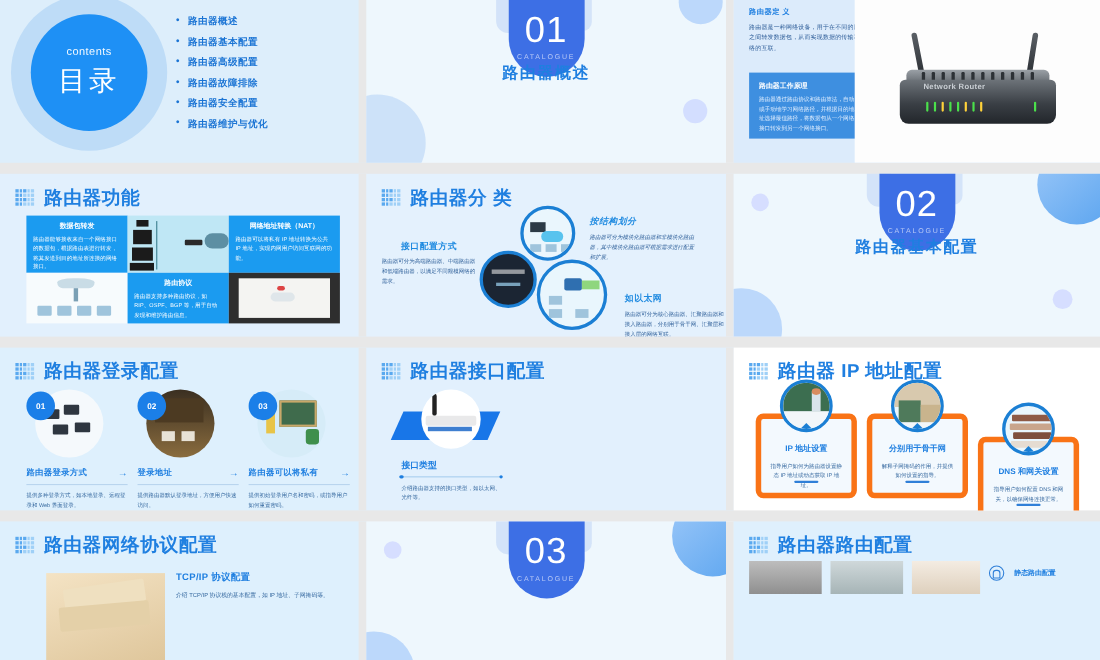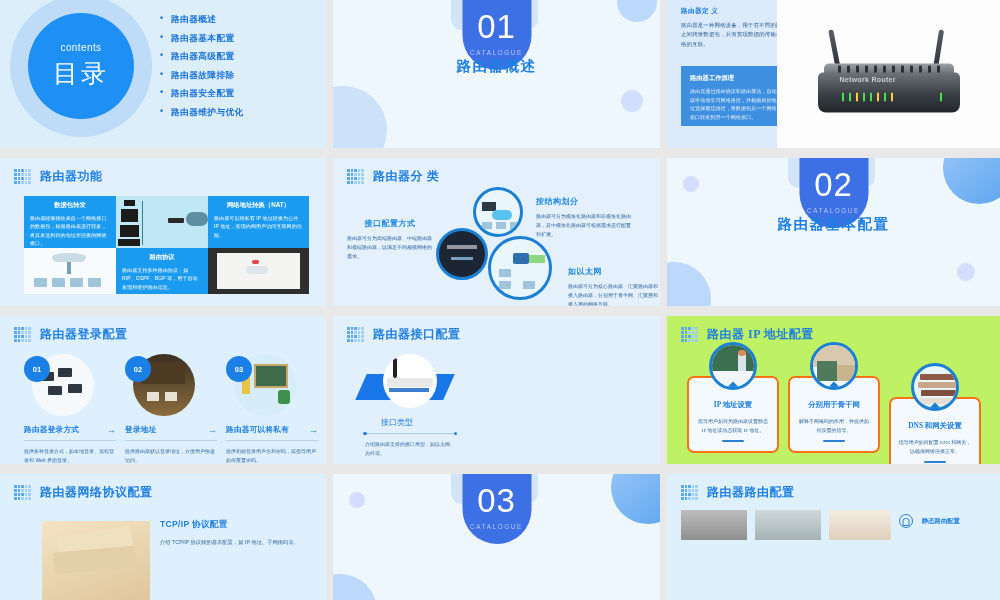--- a/index.html
+++ b/index.html
@@ -24,21 +24,21 @@
     border-right: 7px solid #e8e8e8;
   }
   .slide.last { border-right: none; }
 
   
   .stitle { position: absolute; left: 14px; top: 10px; display: flex; align-items: center; gap: 9px; }
   .dotgrid { width: 17px; height: 15px; display: grid;
     grid-template-columns: repeat(5, 1fr); grid-template-rows: repeat(4, 1fr); gap: 1px; }
   .dotgrid i { background: #5aa9ef; border-radius: 0; display: block; }
   .dotgrid i.f { background: #9fd0f7; }
-  .stitle h2 { font-size: 12px; color: #1f7fe0; font-weight: 700; letter-spacing: .5px; white-space: nowrap; }
+  .stitle h2 { font-size: 17px; color: #1f7fe0; font-weight: 700; letter-spacing: .5px; white-space: nowrap; }
 
   
   .s-contents { background: #ddeefb; }
   .ring { position:absolute; left:10px; top:-5px; width:142px; height:142px; border-radius:50%; background:#bedcf7; }
   .disc { position:absolute; left:28px; top:13px; width:106px; height:106px; border-radius:50%;
           background:#1e90f5; display:flex; flex-direction:column; align-items:center; justify-content:center; color:#fff;}
   .disc .en { font-size:10px; letter-spacing:.4px; opacity:.95; }
   .disc .cn { font-size:25px; font-weight:400; letter-spacing:3px; margin-top:4px;}
   .toc { position:absolute; left:160px; top:14px; }
   .toc li { list-style:none; font-size:8.7px; color:#1b74d4; font-weight:700; margin-bottom:6.6px; position:relative; padding-left:11px; letter-spacing:.4px;}
@@ -94,21 +94,21 @@
   .s-class { background:#e4f1fd; }
   .cc { position:absolute; border-radius:50%; border:3px solid #1b7fd4; overflow:hidden; }
   .cc.c1 { left:103px; top:70px; width:52px; height:52px; background:#1b2533;}
   .cc.c2 { left:140px; top:29px; width:50px; height:50px; background:#eaf6fd;}
   .cc.c3 { left:155px; top:78px; width:64px; height:64px; background:#e9f6fd;}
   .ctxt { position:absolute; }
   .ctxt h4 { font-size:8px; color:#1f8ae0; font-weight:700; margin-bottom:5px; letter-spacing:.5px;}
   .ctxt p { font-size:5px; color:#2e5f99; line-height:1.75;}
   .ctxt.t1 { left:14px; top:60px; width:86px; text-align:left;}
   .ctxt.t1 h4 { text-align:center; }
-  .ctxt.t2 { left:203px; top:38px; width:96px;}
+  .ctxt.t2 { left:203px; top:38px; width:96px;font-style:italic;}
   .ctxt.t3 { left:235px; top:108px; width:92px;}
 
   
   .s-login { background:#def0fd; }
   .lcol { position:absolute; top:38px; width:92px; }
   .lcircle { position:relative; width:62px; height:62px; border-radius:50%; margin-left:8px; overflow:hidden; }
   .lbadge { position:absolute; left:0; top:2px; width:26px; height:26px; border-radius:50%;
      background:#1b7fe8; color:#fff; font-size:7.5px; font-weight:700; display:flex; align-items:center; justify-content:center; z-index:3;}
   .lhead { display:flex; align-items:center; justify-content:space-between; margin-top:9px; }
   .lhead h4 { font-size:7.6px; color:#1f7fe0; font-weight:700; letter-spacing:.3px;}
@@ -116,30 +116,30 @@
   .lrule { height:1px; background:#b9d5ee; margin:5px 0 6px;}
   .lcol p { font-size:5px; color:#35689f; line-height:1.75;}
 
   
   .s-iface { background:#e2f0fd; }
   .icol { position:absolute; top:36px; width:98px; text-align:left;}
   .ipar { position:relative; width:98px; height:56px;}
   .iparal { position:absolute; left:0; top:22px; width:88px; height:26px; background:#1876e8;
      transform:skewX(-24deg); }
   .icirc { position:absolute; left:22px; top:2px; width:54px; height:54px; border-radius:50%; overflow:hidden; background:#fff;}
-  .icol h4 { font-size:8px; color:#1f7fe0; font-weight:400; margin:9px 0 0 20px;}
+  .icol h4 { font-size:8px; color:#1f7fe0; font-weight:700; margin:9px 0 0 4px;}
   .iline { margin:5px 2px 6px 2px; height:1px; background:#a9cdee; position:relative;}
   .iline:before,.iline:after{ content:""; position:absolute; top:-1.5px; width:3.5px; height:3.5px; border-radius:50%; background:#1f7fe0;}
   .iline:before{left:0;} .iline:after{right:0;}
   .icol p { font-size:5px; color:#35689f; line-height:1.75; padding-left:4px;}
 
   
-  .s-ip { background:#bef264;font-family:Liberation Serif, serif; }
+  .s-ip { background:#ffffff; }
   .ipcard { position:absolute; top:60px; width:92px; height:77px; background:#f3f9fe;
-     border:2px solid #f97316; border-radius:7px; }
+     border:5px solid #f97316; border-radius:7px; }
   .pin { position:absolute; left:50%; transform:translateX(-50%); top:-36px; width:48px; height:48px;
      border-radius:50% 50% 50% 50%; border:3px solid #1b7fd4; background:#eaf6fd; overflow:hidden;}
   .pin:after { content:""; position:absolute; left:50%; bottom:-9px; transform:translateX(-50%) rotate(45deg);
      width:12px; height:12px; background:#1b7fd4;}
   .ipcard h4 { font-size:7.4px; color:#1f7fe0; font-weight:700; text-align:center; margin-top:22px;}
   .ipcard p { font-size:5px; color:#35689f; line-height:1.8; text-align:center; margin:7px 7px 0;}
   .ipbar { position:absolute; left:50%; transform:translateX(-50%); bottom:9px; width:22px; height:2.5px; background:#2f7fd8; border-radius:2px;}
 
   
   .s-proto { background:#def0fd; }

